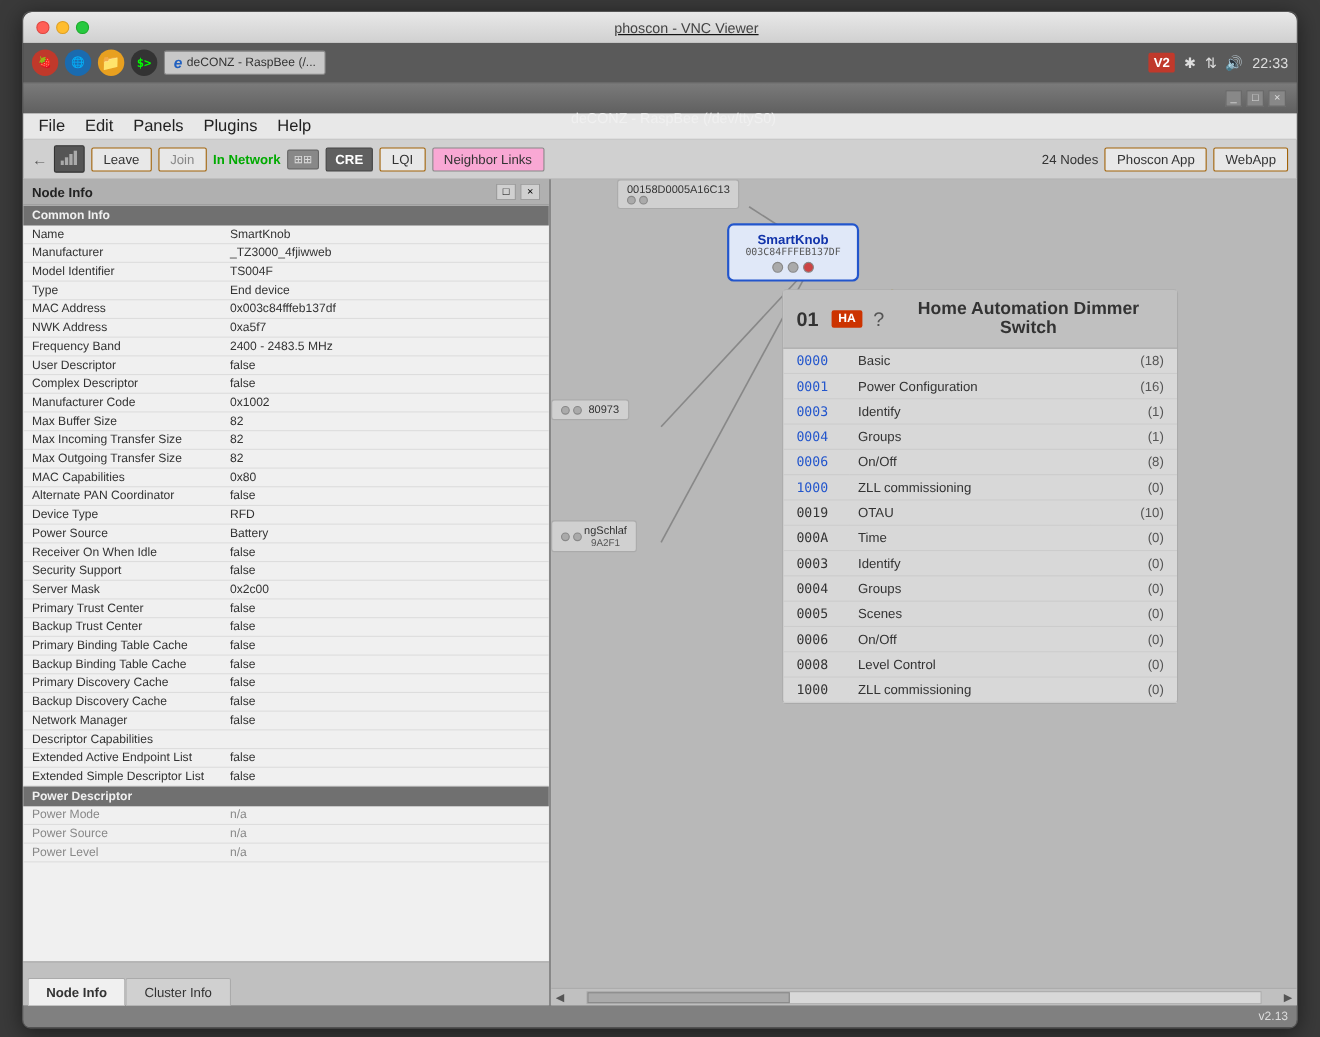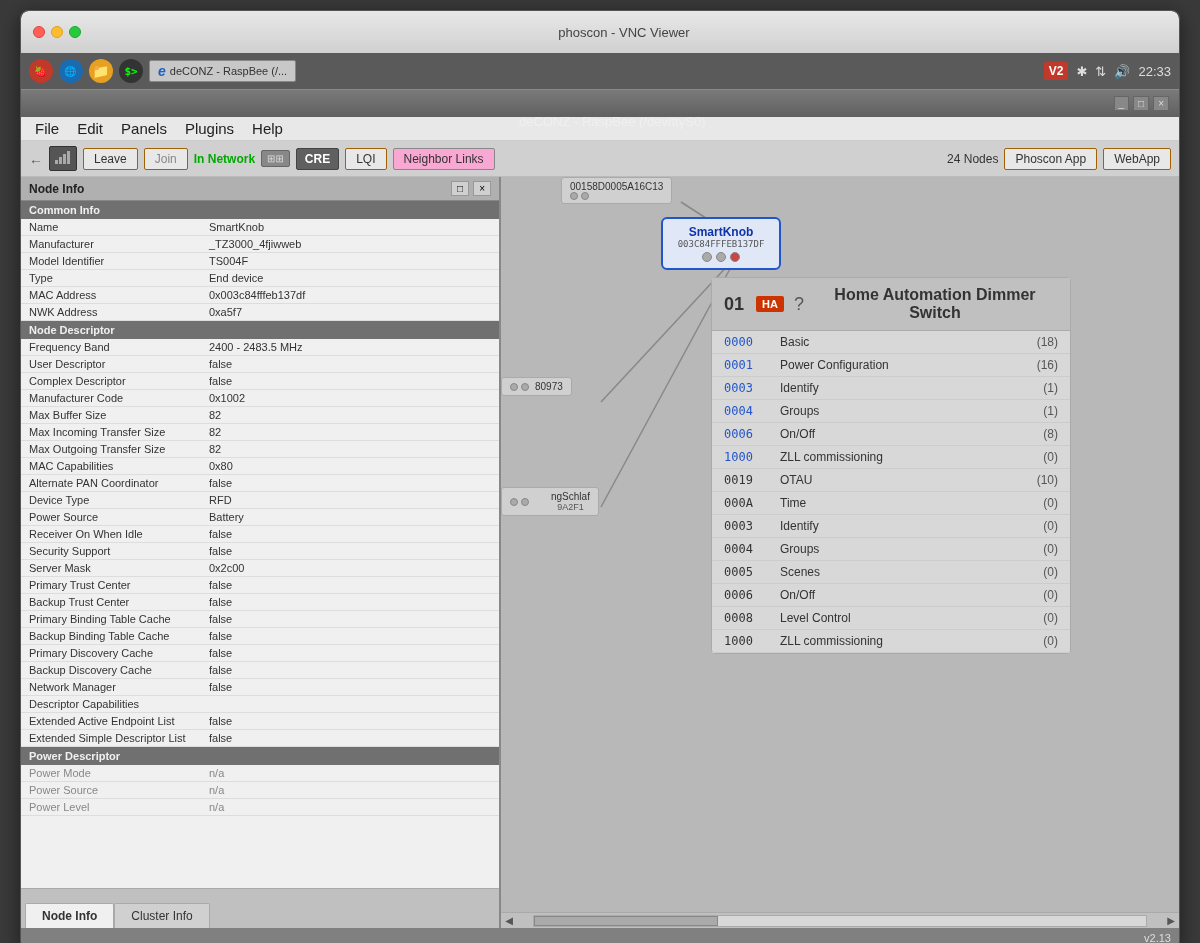--- a/index.html
+++ b/index.html
@@ -1,25 +1,26 @@
 <!DOCTYPE html>
 <html><head>
   <meta charset="utf-8">
   <style>
     * { box-sizing: border-box; margin: 0; padding: 0; }
     body { background: #3a3a3a; font-family: 'Arial', sans-serif; font-size: 12px; width: 1200px; height: 943px; overflow: hidden; }
 
     
     .mac-titlebar {
       background: linear-gradient(to bottom, #e8e8e8, #d0d0d0);
-      height: 42px;
+      height: 28px;
       display: flex;
       align-items: center;
       padding: 0 12px;
       border-radius: 8px 8px 0 0;
+      text-decoration: underline;
     }
     .mac-buttons { display: flex; gap: 6px; }
     .mac-btn { width: 12px; height: 12px; border-radius: 50%; }
     .mac-btn.close { background: #ff5f56; border: 1px solid #e0443e; }
     .mac-btn.minimize { background: #ffbd2e; border: 1px solid #dfa023; }
     .mac-btn.maximize { background: #27c93f; border: 1px solid #1aab29; }
     .mac-title { flex: 1; text-align: center; font-size: 13px; color: #444; font-weight: 500; }
 
     .outer-window {
       width: 1160px;
@@ -358,21 +359,21 @@
       left: 0px;
       background: #d0d0d0;
       border: 1px solid #aaa;
       border-radius: 3px;
       padding: 3px 8px;
       font-size: 10px;
       color: #333;
       text-align: center;
       display: flex;
       align-items: center;
-      gap: 22px;
+      gap: 2px;
     }
 
     .mini-dots { display: flex; gap: 3px; }
     .mini-dot { width: 8px; height: 8px; border-radius: 50%; background: #aaa; border: 1px solid #888; }
 
     
     .connections-svg {
       position: absolute;
       top: 0; left: 0;
       width: 100%; height: 100%;
@@ -487,21 +488,20 @@
         </div>
         <div class="info-row">
           <span class="info-label">MAC Address</span>
           <span class="info-value">0x003c84fffeb137df</span>
         </div>
         <div class="info-row">
           <span class="info-label">NWK Address</span>
           <span class="info-value">0xa5f7</span>
         </div>
 
-        <div class="section-header">Node Descriptor</div>
 
         <div class="info-row">
           <span class="info-label">Frequency Band</span>
           <span class="info-value">2400 - 2483.5 MHz</span>
         </div>
         <div class="info-row">
           <span class="info-label">User Descriptor</span>
           <span class="info-value">false</span>
         </div>
         <div class="info-row">

